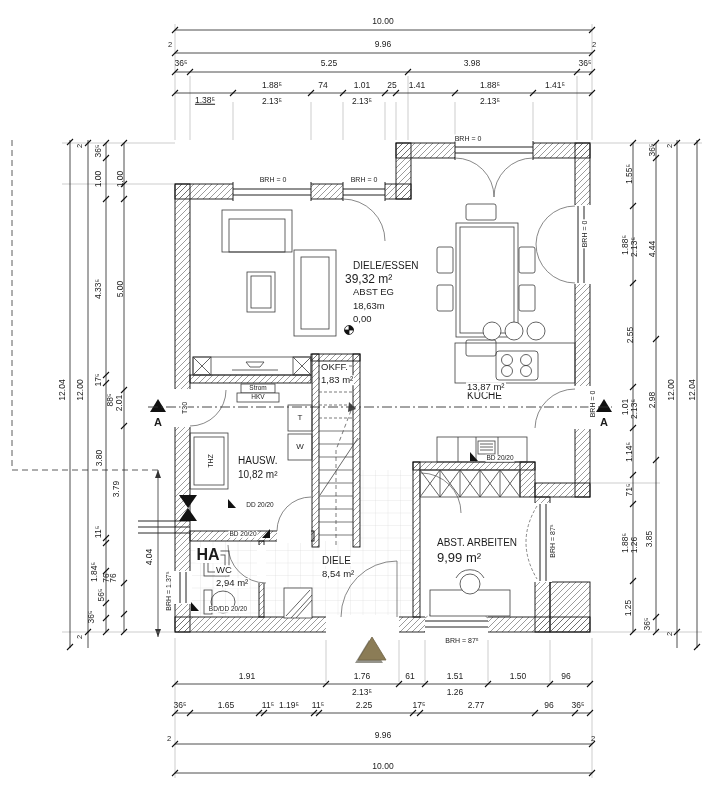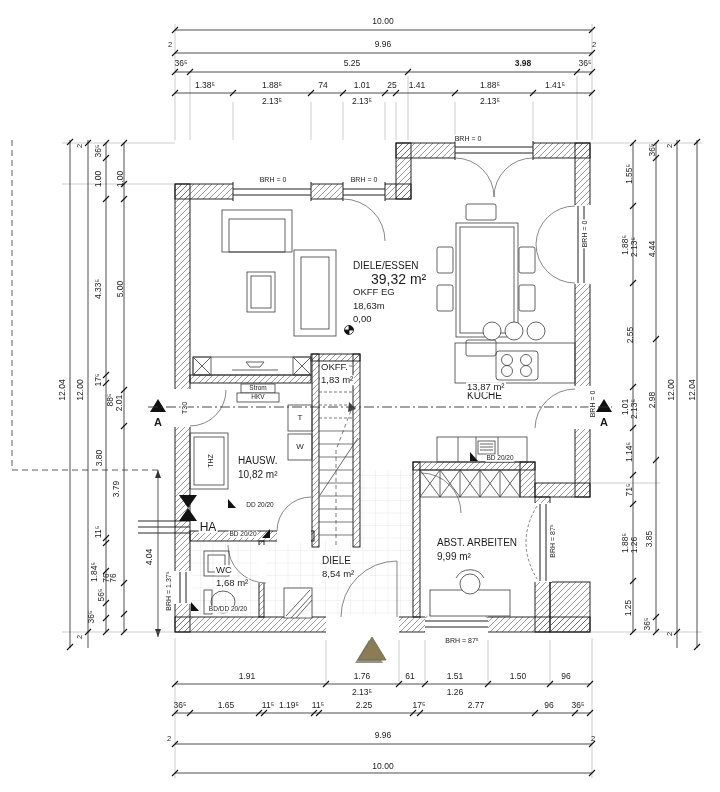--- a/index.html
+++ b/index.html
@@ -234,24 +234,24 @@
     <path d="M674,146 l6,-6 M674,635 l6,-6 M694,145 l6,-6 M694,650 l6,-6"></path>
   </g>
 </svg>
 
 <div id="labels">
       <div class="lbl" style="left: 383px; top: 21px; transform: translate(-50%, -50%);">10.00</div>
       <div class="lbl" style="left: 170px; top: 45px; font-size: 7.5px; transform: translate(-50%, -50%);">2</div>
       <div class="lbl" style="left: 383px; top: 44px; transform: translate(-50%, -50%);">9.96</div>
       <div class="lbl" style="left: 594px; top: 45px; font-size: 7.5px; transform: translate(-50%, -50%);">2</div>
       <div class="lbl" style="left: 181px; top: 63px; transform: translate(-50%, -50%);">36⁵</div>
-      <div class="lbl" style="left: 352px; top: 63px; transform: translate(-50%, -50%);">5.25</div>
-      <div class="lbl" style="left: 523px; top: 63px; transform: translate(-50%, -50%); font-weight: bold;">3.98</div>
+      <div class="lbl" style="left: 329px; top: 63px; transform: translate(-50%, -50%);">5.25</div>
+      <div class="lbl" style="left: 472px; top: 63px; transform: translate(-50%, -50%);">3.98</div>
       <div class="lbl" style="left: 585px; top: 63px; transform: translate(-50%, -50%);">36⁵</div>
-      <div class="lbl" style="left: 205px; top: 85px; transform: translate(-50%, -50%);">1.38⁵</div>
+      <div class="lbl" style="left: 205px; top: 100px; transform: translate(-50%, -50%); text-decoration: underline;">1.38⁵</div>
       <div class="lbl" style="left: 272px; top: 85px; transform: translate(-50%, -50%);">1.88⁵</div>
       <div class="lbl" style="left: 323px; top: 85px; transform: translate(-50%, -50%);">74</div>
       <div class="lbl" style="left: 362px; top: 85px; transform: translate(-50%, -50%);">1.01</div>
       <div class="lbl" style="left: 392px; top: 85px; transform: translate(-50%, -50%);">25</div>
       <div class="lbl" style="left: 417px; top: 85px; transform: translate(-50%, -50%);">1.41</div>
       <div class="lbl" style="left: 490px; top: 85px; transform: translate(-50%, -50%);">1.88⁵</div>
       <div class="lbl" style="left: 555px; top: 85px; transform: translate(-50%, -50%);">1.41⁵</div>
       <div class="lbl" style="left: 272px; top: 101px; transform: translate(-50%, -50%);">2.13⁵</div>
       <div class="lbl" style="left: 362px; top: 101px; transform: translate(-50%, -50%);">2.13⁵</div>
       <div class="lbl" style="left: 490px; top: 101px; transform: translate(-50%, -50%);">2.13⁵</div>
@@ -312,51 +312,51 @@
       <div class="lbl" style="left: 652px; top: 150px; transform: translate(-50%, -50%) rotate(-90deg);">36⁵</div>
       <div class="lbl" style="left: 652px; top: 249px; transform: translate(-50%, -50%) rotate(-90deg);">4.44</div>
       <div class="lbl" style="left: 652px; top: 400px; transform: translate(-50%, -50%) rotate(-90deg);">2.98</div>
       <div class="lbl" style="left: 649px; top: 539px; transform: translate(-50%, -50%) rotate(-90deg);">3.85</div>
       <div class="lbl" style="left: 647px; top: 624px; transform: translate(-50%, -50%) rotate(-90deg);">36⁵</div>
       <div class="lbl" style="left: 670px; top: 146px; font-size: 7.5px; transform: translate(-50%, -50%) rotate(-90deg);">2</div>
       <div class="lbl" style="left: 671px; top: 390px; transform: translate(-50%, -50%) rotate(-90deg);">12.00</div>
       <div class="lbl" style="left: 670px; top: 634px; font-size: 7.5px; transform: translate(-50%, -50%) rotate(-90deg);">2</div>
       <div class="lbl" style="left: 692px; top: 390px; transform: translate(-50%, -50%) rotate(-90deg);">12.04</div>
       <div class="lbl bg" style="left: 352px; top: 266px; font-size: 10px; transform: translate(0px, -50%);">DIELE/ESSEN</div>
-      <div class="lbl bg" style="left: 370px; top: 279.2px; font-size: 14px; transform: translate(0px, -50%);">39,32 m²</div>
-      <div class="lbl bg" style="left: 352px; top: 292.4px; font-size: 9.5px; transform: translate(0px, -50%);">OKFF EG</div>
+      <div class="lbl bg" style="left: 344px; top: 279.2px; font-size: 12px; transform: translate(0px, -50%);">39,32 m²</div>
+      <div class="lbl bg" style="left: 352px; top: 292.4px; font-size: 9.5px; transform: translate(0px, -50%);">ABST EG</div>
       <div class="lbl bg" style="left: 352px; top: 305.6px; font-size: 9.5px; transform: translate(0px, -50%);">18,63m</div>
       <div class="lbl bg" style="left: 352px; top: 318.8px; font-size: 9.5px; transform: translate(0px, -50%);">0,00</div>
       <div class="lbl bg" style="left: 466px; top: 396px; font-size: 10px; transform: translate(0px, -50%);">KÜCHE</div>
       <div class="lbl bg" style="left: 466px; top: 387px; font-size: 9.5px; transform: translate(0px, -50%);">13,87 m²</div>
       <div class="lbl bg" style="left: 320px; top: 367px; font-size: 9.5px; transform: translate(0px, -50%);">OKFF.</div>
       <div class="lbl bg" style="left: 320px; top: 380px; font-size: 9.5px; transform: translate(0px, -50%);">1,83 m²</div>
       <div class="lbl bg" style="left: 237px; top: 461px; font-size: 10px; transform: translate(0px, -50%);">HAUSW.</div>
       <div class="lbl bg" style="left: 237px; top: 475px; font-size: 10px; transform: translate(0px, -50%);">10,82 m²</div>
       <div class="lbl bg" style="left: 215px; top: 570px; font-size: 9.5px; transform: translate(0px, -50%);">WC</div>
-      <div class="lbl bg" style="left: 215px; top: 583px; font-size: 9.5px; transform: translate(0px, -50%);">1,68 m²</div>
+      <div class="lbl bg" style="left: 215px; top: 583px; font-size: 9.5px; transform: translate(0px, -50%);">2,94 m²</div>
       <div class="lbl bg" style="left: 321px; top: 561px; font-size: 10px; transform: translate(0px, -50%);">DIELE</div>
       <div class="lbl bg" style="left: 321px; top: 574px; font-size: 9.5px; transform: translate(0px, -50%);">8,54 m²</div>
       <div class="lbl bg" style="left: 436px; top: 543px; font-size: 10px; transform: translate(0px, -50%);">ABST. ARBEITEN</div>
-      <div class="lbl bg" style="left: 436px; top: 557px; font-size: 10px; transform: translate(0px, -50%);">9,99 m²</div>
+      <div class="lbl bg" style="left: 436px; top: 557px; font-size: 13px; transform: translate(0px, -50%);">9,99 m²</div>
       <div class="lbl bg" style="left: 273px; top: 179px; font-size: 7px; transform: translate(-50%, -50%);">BRH = 0</div>
       <div class="lbl bg" style="left: 364px; top: 179px; font-size: 7px; transform: translate(-50%, -50%);">BRH = 0</div>
       <div class="lbl bg" style="left: 468px; top: 138px; font-size: 7px; transform: translate(-50%, -50%);">BRH = 0</div>
       <div class="lbl bg" style="left: 584px; top: 234px; font-size: 7px; transform: translate(-50%, -50%) rotate(-90deg);">BRH = 0</div>
       <div class="lbl bg" style="left: 592px; top: 404px; font-size: 7px; transform: translate(-50%, -50%) rotate(-90deg);">BRH = 0</div>
       <div class="lbl bg" style="left: 552px; top: 541px; font-size: 7px; transform: translate(-50%, -50%) rotate(-90deg);">BRH = 87⁵</div>
       <div class="lbl bg" style="left: 462px; top: 640px; font-size: 7px; transform: translate(-50%, -50%);">BRH = 87⁵</div>
       <div class="lbl bg" style="left: 168px; top: 591px; font-size: 7px; transform: translate(-50%, -50%) rotate(-90deg);">BRH = 1.37⁵</div>
       <div class="lbl" style="left: 258px; top: 388px; font-size: 6.5px; transform: translate(-50%, -50%);">Strom</div>
       <div class="lbl" style="left: 258px; top: 397px; font-size: 6.5px; transform: translate(-50%, -50%);">HKV</div>
       <div class="lbl" style="left: 300px; top: 418px; font-size: 8px; transform: translate(-50%, -50%);">T</div>
       <div class="lbl" style="left: 300px; top: 447px; font-size: 8px; transform: translate(-50%, -50%);">W</div>
       <div class="lbl" style="left: 210px; top: 461px; font-size: 7px; transform: translate(-50%, -50%) rotate(-90deg);">THZ</div>
       <div class="lbl bg" style="left: 184px; top: 408px; font-size: 7px; transform: translate(-50%, -50%) rotate(-90deg);">T30</div>
       <div class="lbl bg" style="left: 260px; top: 505px; font-size: 6.5px; transform: translate(-50%, -50%);">DD 20/20</div>
       <div class="lbl bg" style="left: 500px; top: 458px; font-size: 6.5px; transform: translate(-50%, -50%);">BD 20/20</div>
       <div class="lbl bg" style="left: 243px; top: 534px; font-size: 6.5px; transform: translate(-50%, -50%);">BD 20/20</div>
       <div class="lbl bg" style="left: 228px; top: 609px; font-size: 6.5px; transform: translate(-50%, -50%);">BD/DD 20/20</div>
-      <div class="lbl bg" style="left: 208px; top: 527px; font-size: 12px; font-weight: normal; transform: translate(-50%, -50%);">HA</div>
+      <div class="lbl bg" style="left: 208px; top: 555px; font-size: 16px; font-weight: bold; transform: translate(-50%, -50%);">HA</div>
       <div class="lbl" style="left: 158px; top: 422px; font-size: 11px; font-weight: bold; transform: translate(-50%, -50%);">A</div>
       <div class="lbl" style="left: 604px; top: 422px; font-size: 11px; font-weight: bold; transform: translate(-50%, -50%);">A</div>
     </div>
 </div>
 
 </body></html>

